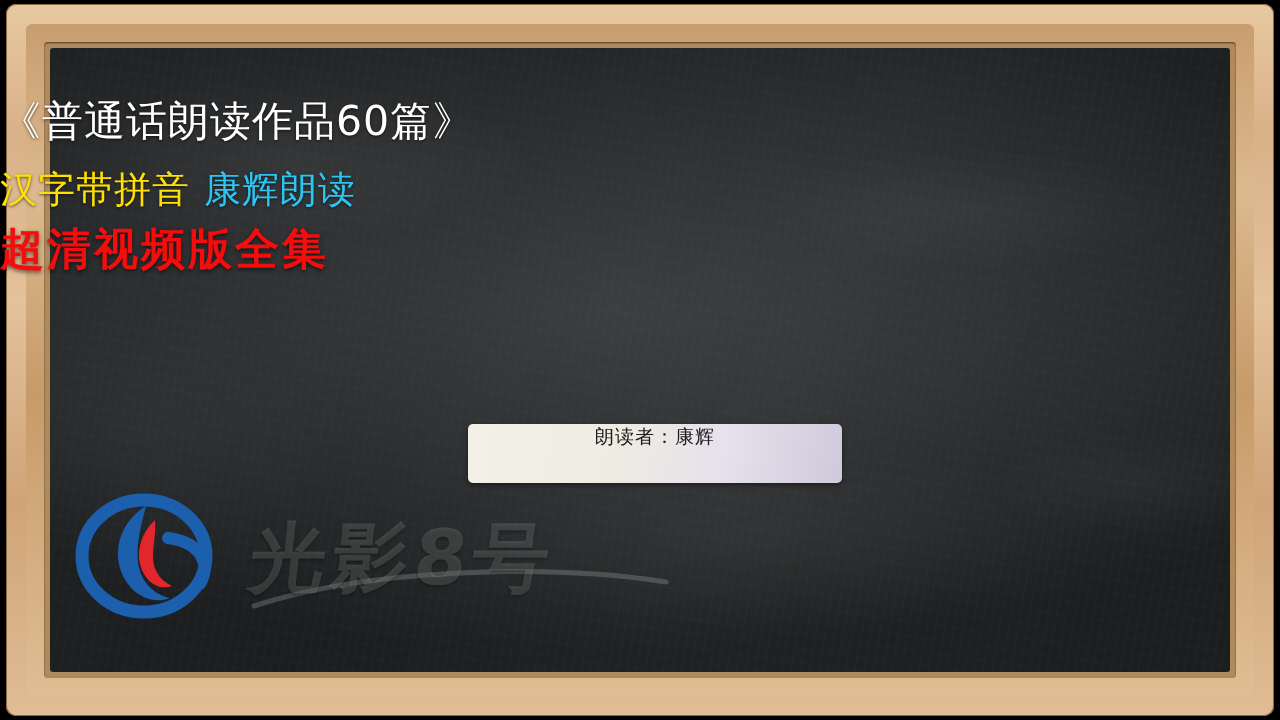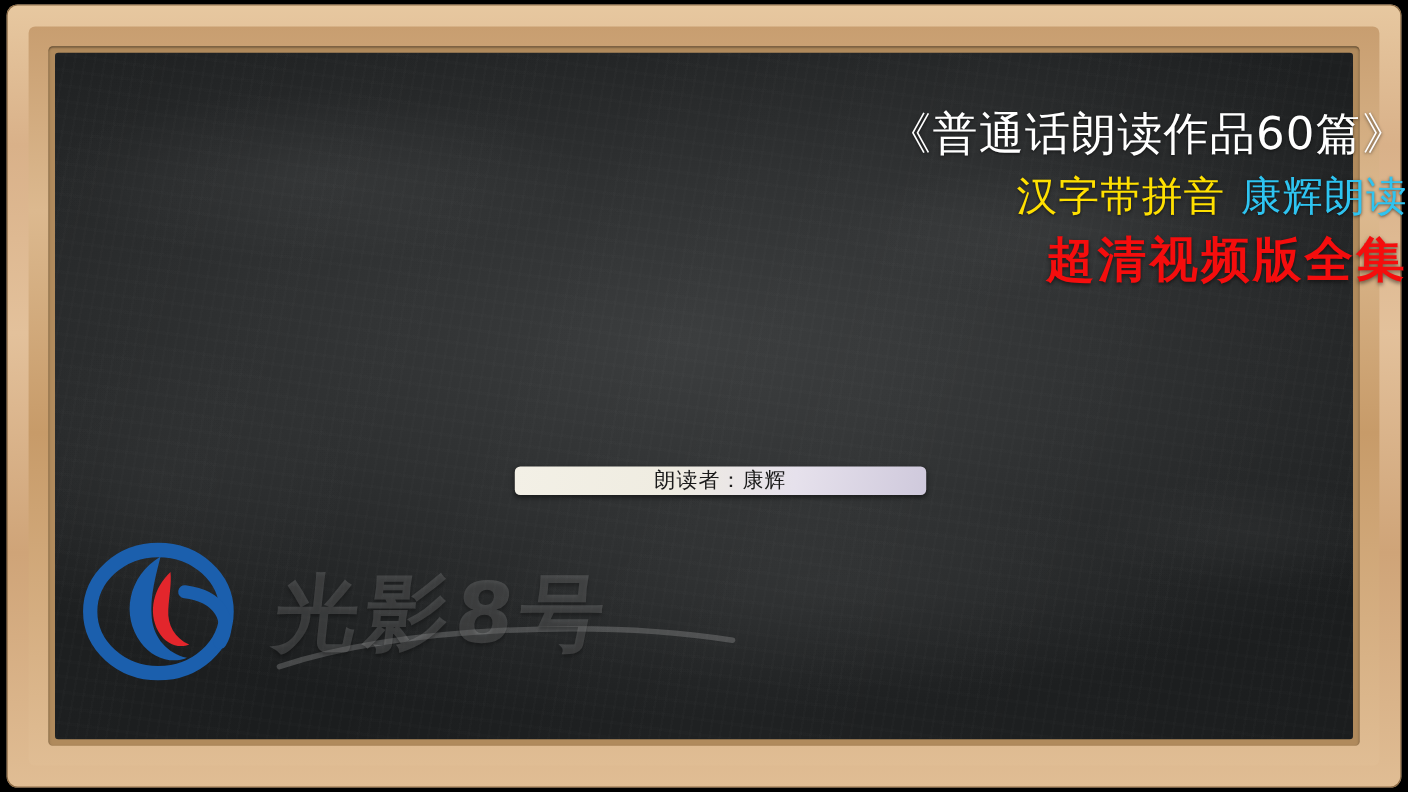--- a/index.html
+++ b/index.html
@@ -89,34 +89,34 @@
       repeating-linear-gradient(8deg, rgba(255,255,255,0.008) 0px, rgba(255,255,255,0.008) 3px, rgba(0,0,0,0) 3px, rgba(0,0,0,0) 14px);
     pointer-events: none;
   }
 
   
   .titles {
     position: absolute;
     left: 0;
     top: 96px;
     width: 100%;
-    text-align: right;
+    text-align: left;
     z-index: 4;
   }
   .line-main {
     font-family: "DejaVu Sans", "Liberation Sans", sans-serif;
     font-size: 41px;
     line-height: 1.26;
     color: #ffffff;
     letter-spacing: 1px;
     text-shadow: 0 1px 3px rgba(0,0,0,0.6);
   }
   .line-sub {
-    margin-top: 8px;
-    font-family: Liberation Serif, serif;
+    margin-top: 20px;
+    font-family: Liberation Mono, monospace;
     font-size: 37px;
     line-height: 1.3;
     letter-spacing: 1px;
     text-shadow: 0 1px 3px rgba(0,0,0,0.6);
   }
   .sub-yellow { color: #ffe000; }
   .sub-cyan { color: #2ec4f1; margin-left: 14px; }
   .line-big {
     margin-top: 6px;
     font-family: "DejaVu Sans", "Liberation Sans", sans-serif;
@@ -127,21 +127,21 @@
     letter-spacing: 3px;
     text-shadow: 0 2px 4px rgba(0,0,0,0.55);
   }
 
   
   .plaque {
     position: absolute;
     left: 468px;
     top: 424px;
     width: 374px;
-    height: 26px;
+    height: 59px;
     border-radius: 5px;
     background: linear-gradient(100deg, #f3f0e6 0%, #efece1 38%, #e6e1ec 68%, #cfc9dc 100%);
     box-shadow: 0 2px 5px rgba(0,0,0,0.45);
     display: flex;
     justify-content: center;
     z-index: 5;
   }
   .plaque-text {
     font-family: "DejaVu Sans", "Liberation Sans", sans-serif;
     font-size: 19px;

